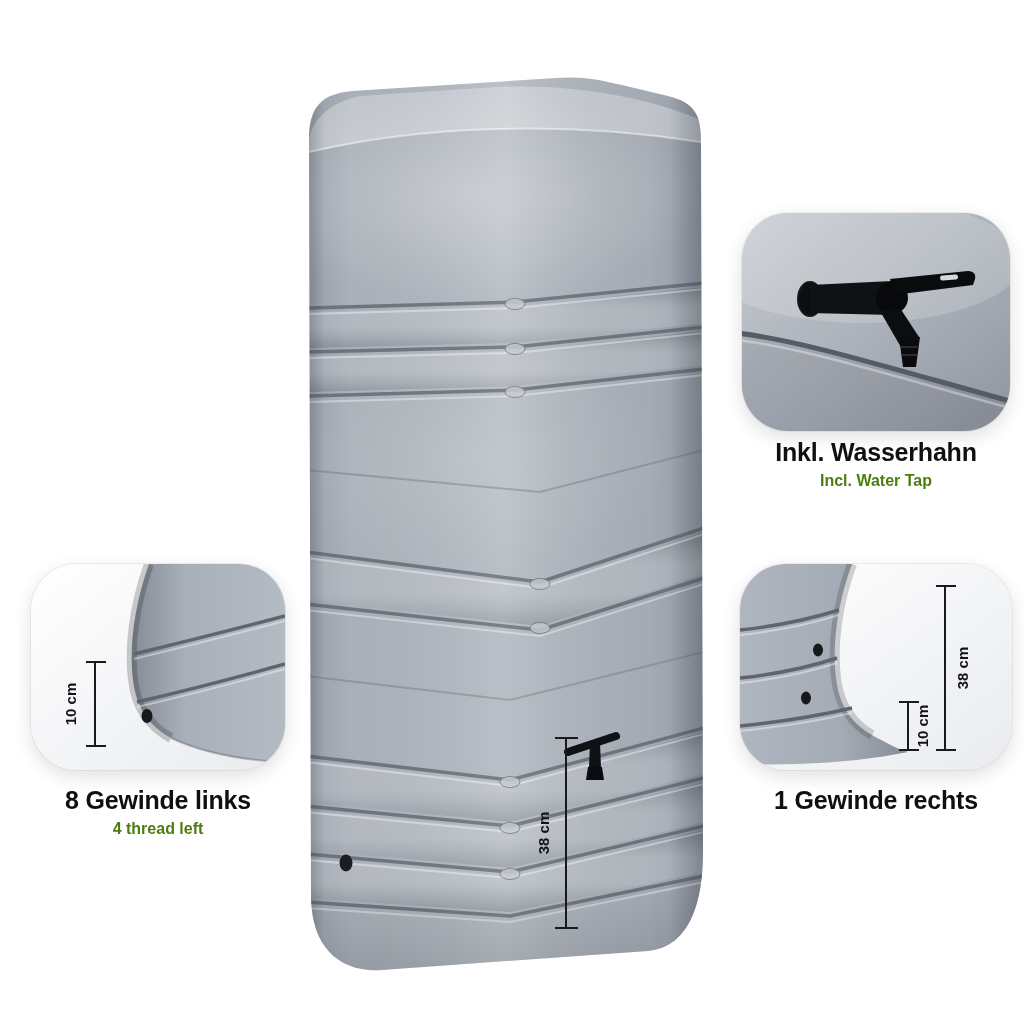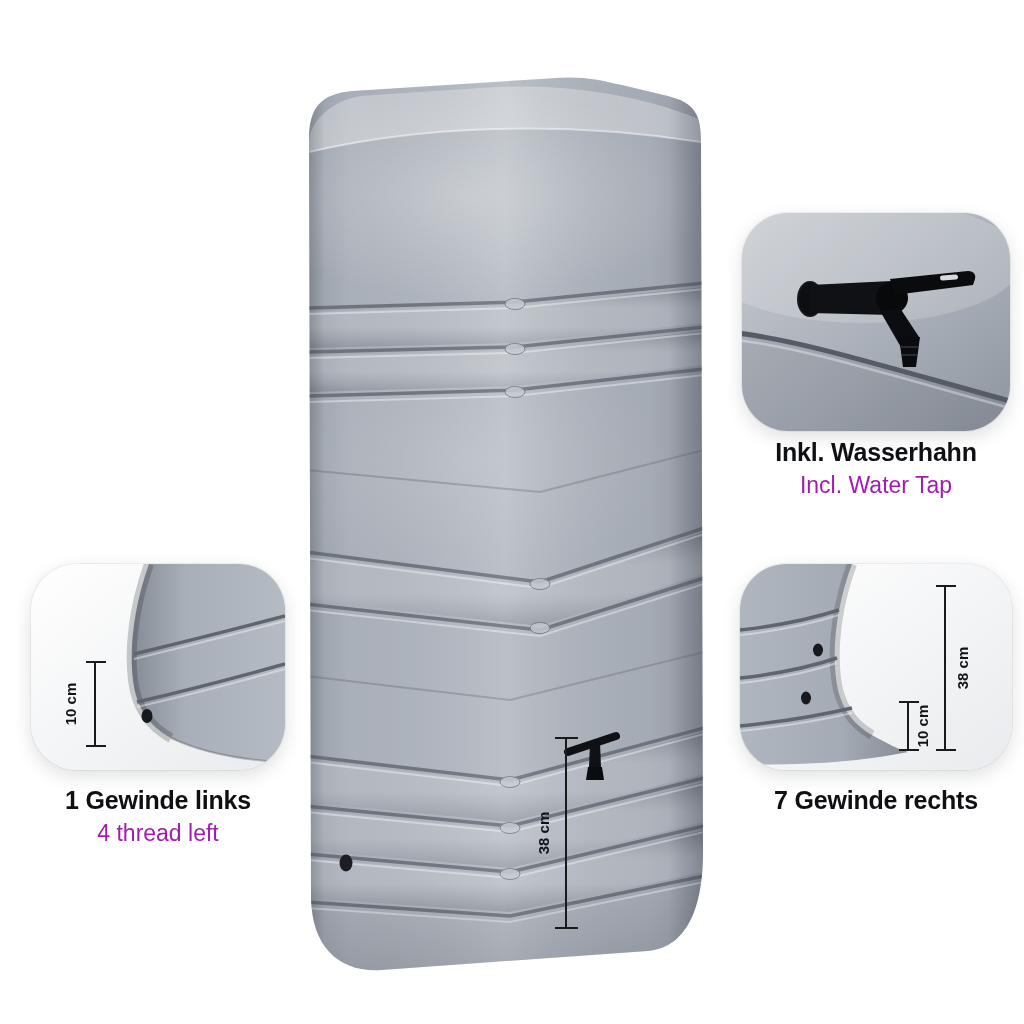--- a/index.html
+++ b/index.html
@@ -16,21 +16,21 @@
   }
   .bubble svg{display:block;}
   .bubble-tap{left:742px;top:213px;width:268px;height:218px;}
   .bubble-left{left:31px;top:564px;width:254px;height:206px;}
   .bubble-right{left:740px;top:564px;width:272px;height:206px;}
   .caption{position:absolute;text-align:center;color:#0f1013;}
   .caption-tap{left:742px;top:438px;width:268px;}
   .caption-left{left:18px;top:786px;width:280px;}
   .caption-right{left:732px;top:786px;width:288px;}
   .cap-title{font-size:25px;font-weight:700;letter-spacing:-0.2px;}
-  .cap-sub{font-size:23px;font-weight:400;margin-top:5px;color:#a21caf;}
+  .cap-sub{font-size:16px;font-weight:700;margin-top:5px;color:#4d7c0f;}
 
   .seam{stroke:#646a73;stroke-width:3.5;fill:none;stroke-linejoin:round;opacity:.85;}
   .seam-hls path{stroke:rgba(255,255,255,.4);stroke-width:2;fill:none;stroke-linejoin:round;}
   .crease{stroke:rgba(112,118,126,.45);stroke-width:2;fill:none;}
   .mseam{stroke:#5f656e;stroke-width:3.5;fill:none;}
   .mseam-hl{stroke:rgba(255,255,255,.4);stroke-width:2;fill:none;}
   .dim-line{stroke:#191a1c;stroke-width:2;}
   .dim-text{font-family:"Liberation Sans",sans-serif;font-size:15px;font-weight:700;fill:#121316;}
   .hw{fill:#0f1115;}
 </style>
@@ -211,21 +211,21 @@
 
       <g>
         <line class="dim-line" x1="64" y1="98" x2="64" y2="182"></line>
         <line class="dim-line" x1="55" y1="98" x2="75" y2="98"></line>
         <line class="dim-line" x1="55" y1="182" x2="75" y2="182"></line>
         <text class="dim-text" x="45" y="140" text-anchor="middle" transform="rotate(-90 45 140)">10 cm</text>
       </g>
     </svg>
   </div>
   <div class="caption caption-left">
-    <div class="cap-title">1 Gewinde links</div>
+    <div class="cap-title">8 Gewinde links</div>
     <div class="cap-sub">4 thread left</div>
   </div>
 
   <div class="bubble bubble-right">
     <svg width="272" height="206" viewBox="0 0 272 206">
       <defs>
         <linearGradient id="rcBg" x1="0" y1="0" x2="1" y2="1">
           <stop offset="0" stop-color="#ffffff"></stop>
           <stop offset="1" stop-color="#e9ebee"></stop>
         </linearGradient>
@@ -256,16 +256,16 @@
       </g>
       <g>
         <line class="dim-line" x1="168" y1="138" x2="168" y2="186"></line>
         <line class="dim-line" x1="159" y1="138" x2="179" y2="138"></line>
         <line class="dim-line" x1="159" y1="186" x2="179" y2="186"></line>
         <text class="dim-text" x="188" y="162" text-anchor="middle" transform="rotate(-90 188 162)">10 cm</text>
       </g>
     </svg>
   </div>
   <div class="caption caption-right">
-    <div class="cap-title">7 Gewinde rechts</div>
+    <div class="cap-title">1 Gewinde rechts</div>
   </div>
 
 </div>
 
 </body></html>

